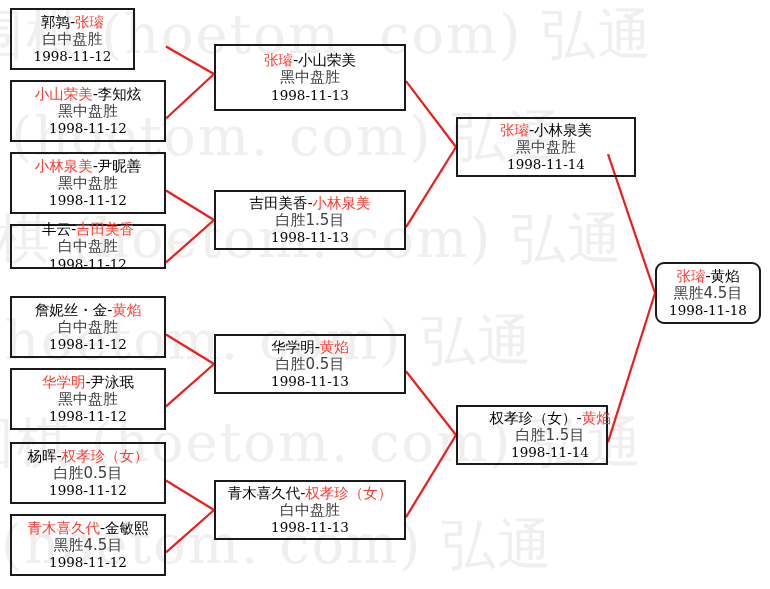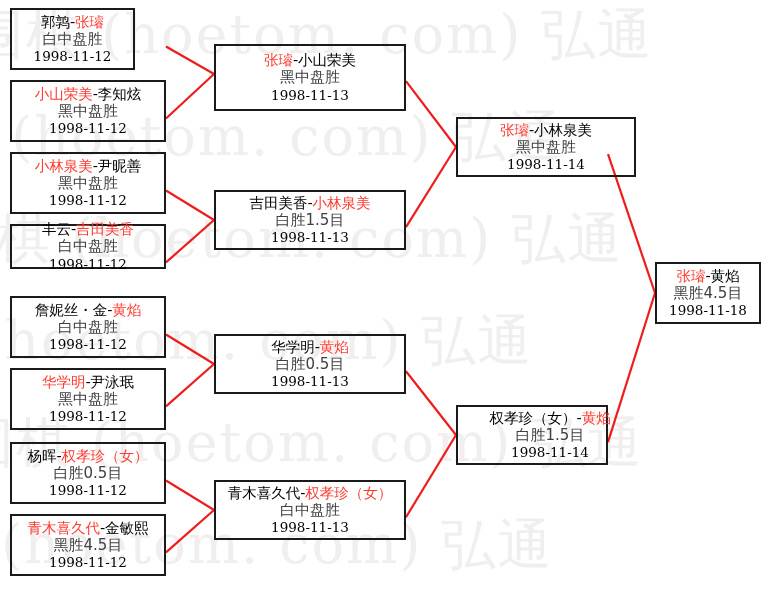--- a/index.html
+++ b/index.html
@@ -162,20 +162,20 @@
       <div class="match" style="left: 456px; top: 117px; width: 180px; height: 60px; border-color: rgb(26, 26, 26);">
         <div class="pair"><span class="w" style="color: rgb(255, 59, 48);">张璿</span><span class="sep">-</span><span class="l">小林泉美</span></div>
         <div class="result">黑中盘胜</div>
         <div class="date">1998-11-14</div>
       </div>
       <div class="match" style="left: 456px; top: 405px; width: 152px; height: 60px; border-color: rgb(26, 26, 26); padding-left: 36px;">
         <div class="pair"><span class="l">权孝珍（女）</span><span class="sep">-</span><span class="w" style="color: rgb(255, 59, 48);">黄焰</span></div>
         <div class="result">白胜1.5目</div>
         <div class="date">1998-11-14</div>
       </div>
-      <div class="match" style="left: 655px; top: 262px; width: 106px; height: 62px; border-color: rgb(26, 26, 26);">
+      <div class="match" style="left: 655px; top: 262px; width: 106px; height: 62px; border-color: rgb(26, 26, 26); border-radius: 9px;">
         <div class="pair"><span class="w" style="color: rgb(255, 59, 48);">张璿</span><span class="sep">-</span><span class="l">黄焰</span></div>
         <div class="result">黑胜4.5目</div>
         <div class="date">1998-11-18</div>
       </div>
     </div>
 
 </div>
 
 </body></html>

